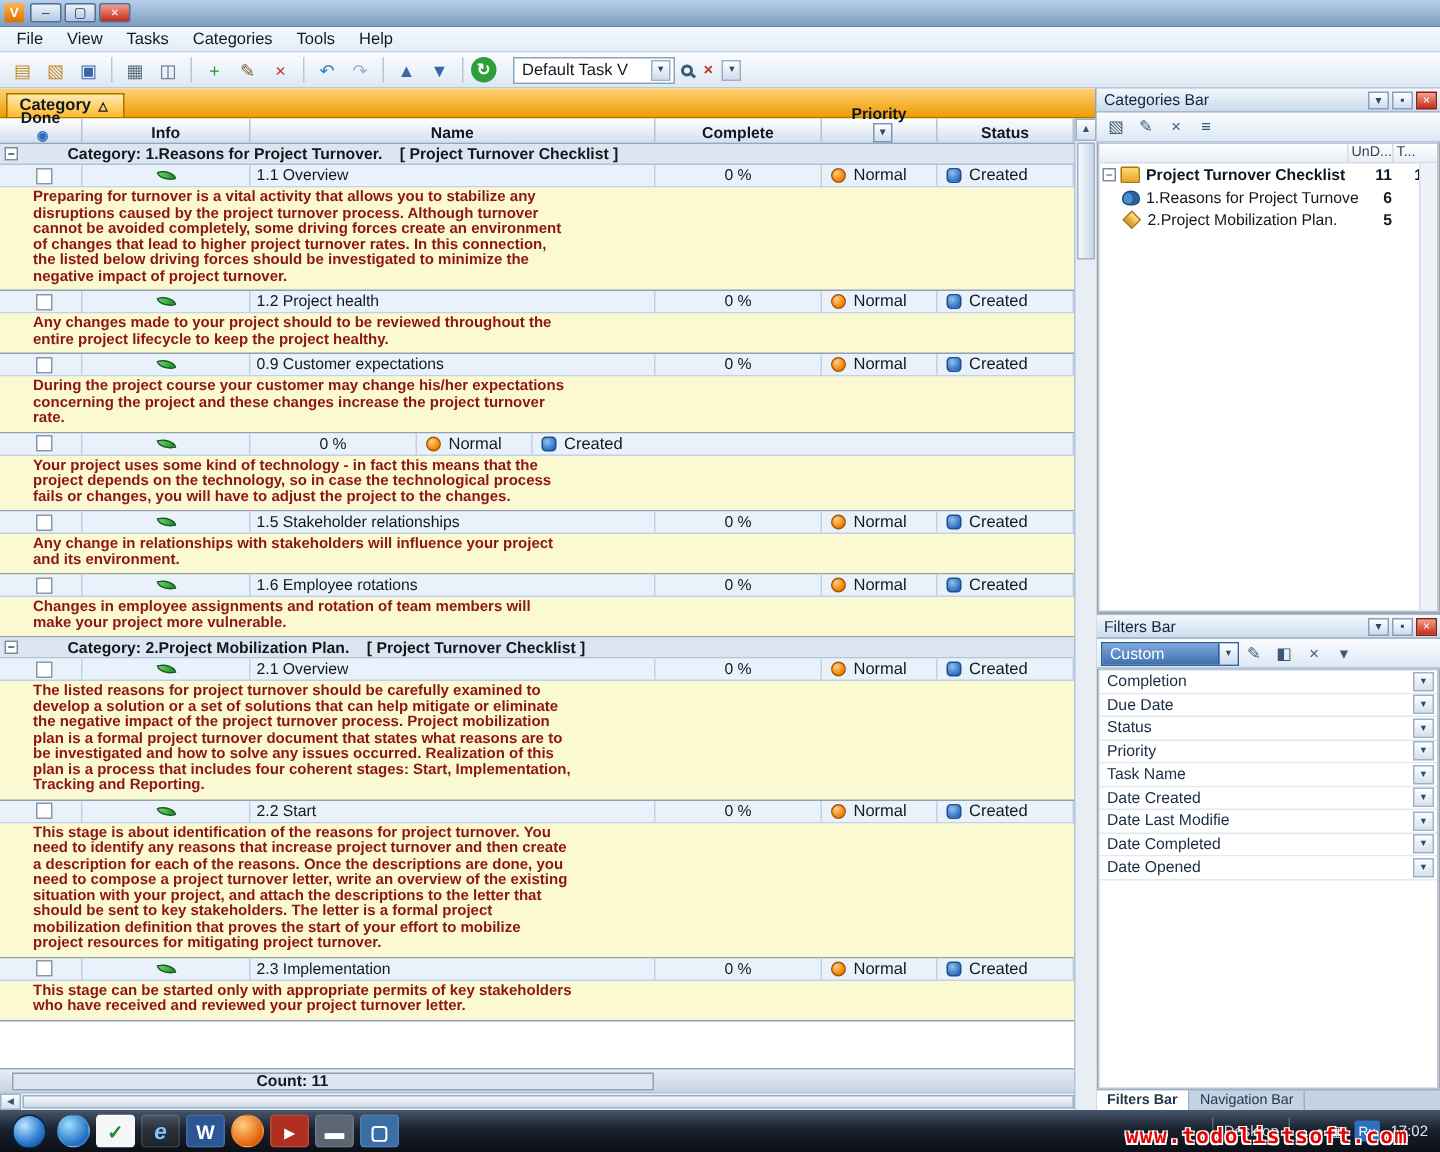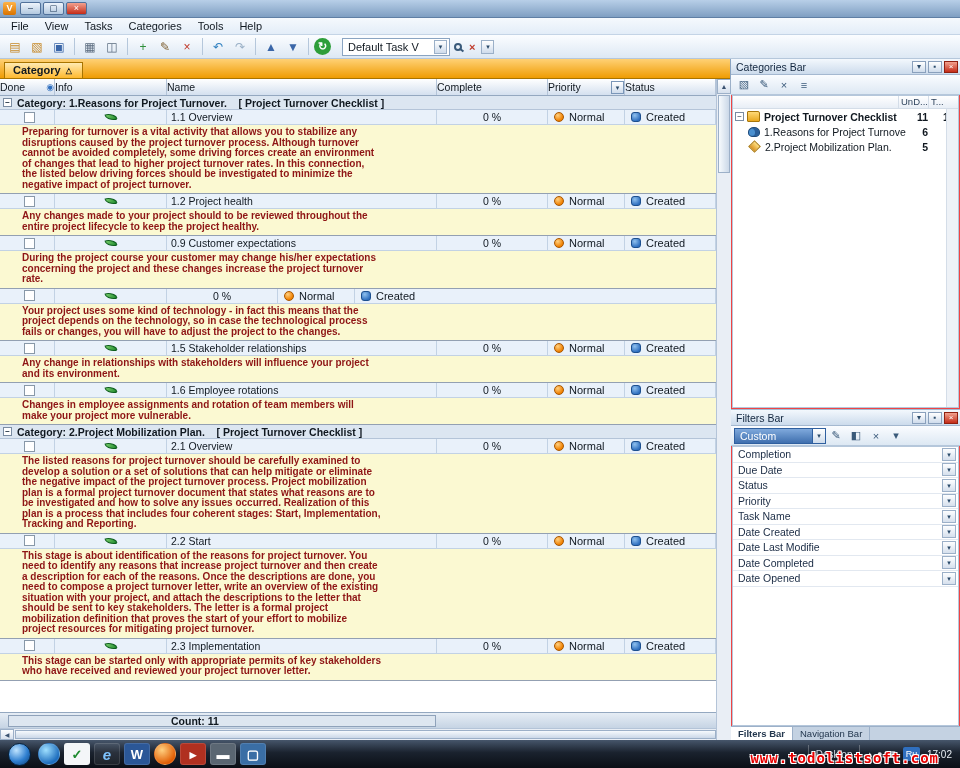--- a/index.html
+++ b/index.html
@@ -39,46 +39,46 @@
   .mini-mag { width:8px; height:8px; border:2px solid #3a5a7a; border-radius:50%;
     position:relative; margin:0 4px; }
   .mini-mag::after { content:""; position:absolute; width:5px; height:2px; background:#3a5a7a;
     right:-4px; bottom:-2px; transform:rotate(40deg); }
   .mini-x { color:#c03a2a; font-weight:bold; font-size:11px; margin:0 3px; }
 
   
   .content { position:absolute; top:59px; left:0; right:0; bottom:28px; display:flex; }
   .grid-pane { width:731px; position:relative; display:flex; flex-direction:column;
     border-right:1px solid #8aa4c2; background:#fff; }
-  .right-pane { flex:1; display:flex; flex-direction:column; background:#ef4444; }
+  .right-pane { flex:1; display:flex; flex-direction:column; background:#a3a3a3; }
 
   
   .groupby-bar { height:20px; background:linear-gradient(#ffd175,#ef9c03);
     border-bottom:1px solid #a87400; display:flex; align-items:flex-end; padding-left:4px; }
   .category-tab { background:linear-gradient(#ffeab2,#ffb92e); border:1px solid #a87400;
     border-bottom:none; padding:1px 10px 2px 8px; font-weight:bold; display:flex; gap:5px; align-items:center; }
   .sort-glyph { font-size:8px; }
 
   
   .grid-header { height:17px; width:716px; display:flex;
     background:linear-gradient(#ffffff,#d4e0ef); border-bottom:1px solid #94a8c0; }
-  .hcell { display:flex; align-items:center; justify-content:space-between;
-    border-right:1px solid #b4c4d8; font-weight:normal; font-size:10.5px; }
+  .hcell { display:flex; align-items:center; justify-content:flex-end;
+    border-right:1px solid #b4c4d8; font-weight:bold; font-size:10.5px;flex-direction:column; }
   .c0{width:55px;} .c1{width:112px;} .c2{width:270px;} .c3{width:111px;} .c4{width:77px;} .c5{flex:1;}
   .done-badge { color:#2f6fbf; font-size:9px; margin-left:3px; }
   .filter-btn { margin-left:5px; width:13px; height:13px; border:1px solid #7a96b8;
     background:linear-gradient(#fff,#cfdcec); font-size:7px; line-height:11px; text-align:center; color:#2a4a6a; }
 
   
   .grid-body { width:716px; height:616px; overflow:hidden; background:#fff; }
   .group-row { height:14px; background:#dce6f1; border-bottom:1px solid #b4c4d8;
     display:flex; align-items:center; font-weight:bold; font-size:10.5px; }
   .collapse-box { width:9px; height:9px; border:1px solid #7a8ca2; background:#fff;
     font-size:8px; line-height:7px; text-align:center; margin:0 5px 0 3px; color:#234; }
-  .group-label { white-space:pre; }
+  .group-label { white-space:pre;margin-left:28px; }
   .task-row { height:15px; display:flex; background:#e9f1fa; border-bottom:1px solid #c2d2e4; }
   .cell { display:flex; align-items:center; border-right:1px solid #c2d2e4; overflow:hidden; }
   .cell.center { justify-content:center; }
   .checkbox { width:11px; height:11px; border:1px solid #8898a8; background:#fff; margin-left:24px; }
   .leaf-icon { width:12px; height:8px; margin:0 auto; transform:rotate(-14deg);
     background:linear-gradient(135deg,#7cd06c,#1e8a2e); border:1px solid #0f5f1f;
     border-radius:0 100% 0 100%; }
   .task-name { padding-left:4px; font-size:10.5px; white-space:nowrap; }
   .pct { font-size:10.5px; }
   .priority-dot { width:10px; height:10px; border-radius:50%; margin:0 5px 0 6px;

